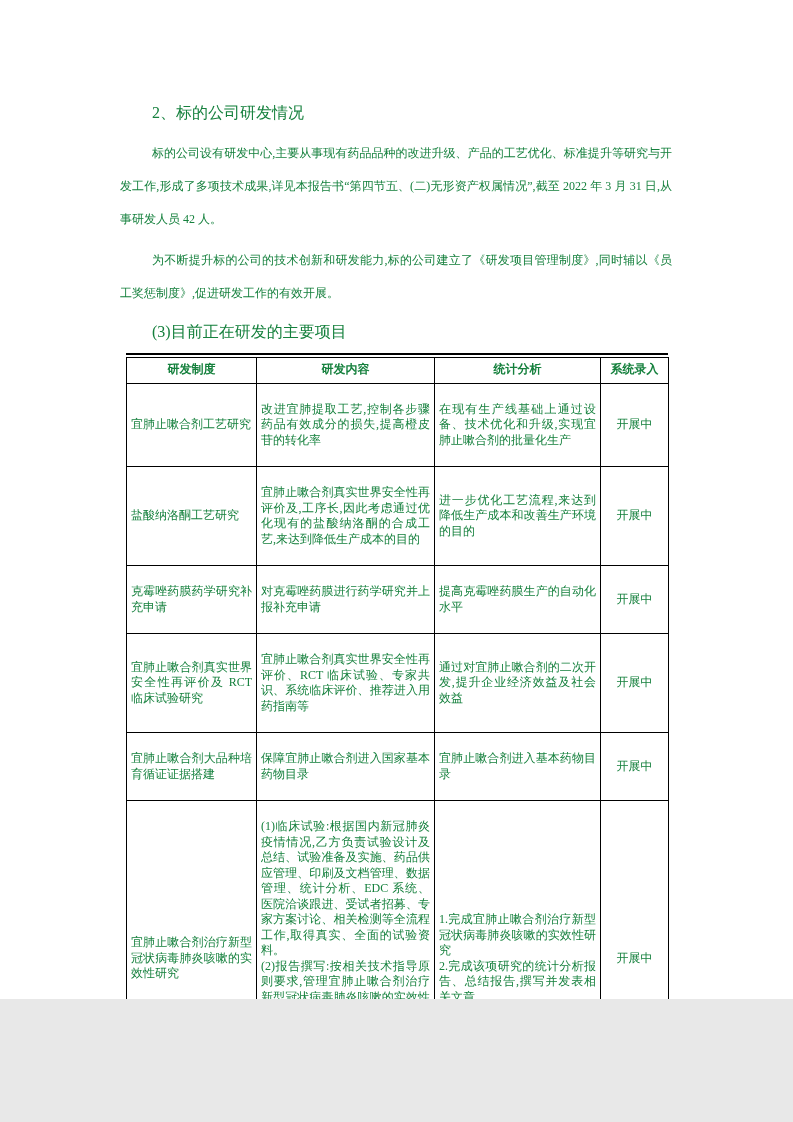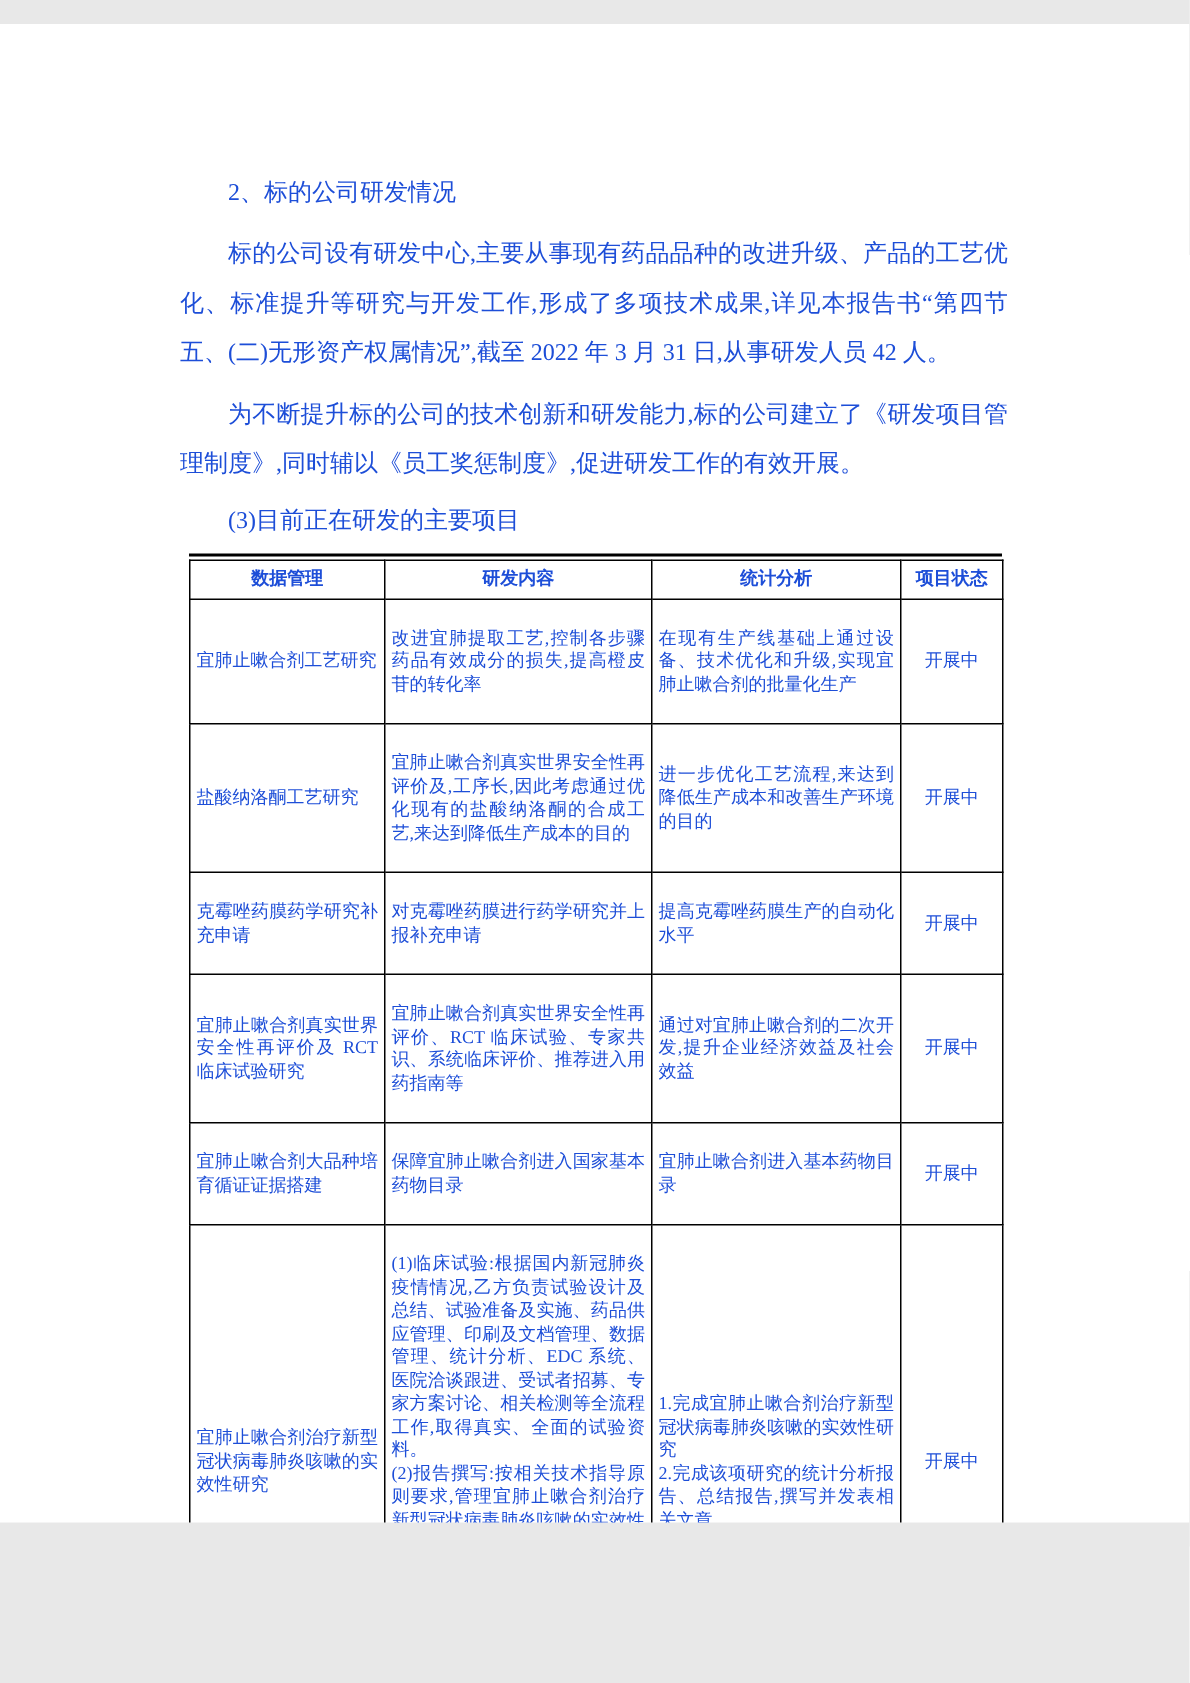--- a/index.html
+++ b/index.html
@@ -1,22 +1,22 @@
 <!DOCTYPE html>
 <html><head>
 <meta charset="utf-8">
 <style>
   html, body { margin: 0; padding: 0; background: #e8e8e8; }
   .page {
     position: relative;
     width: 793px;
     height: 999px;
-    margin: 16px auto;
+    margin: 0 auto;
     background: #ffffff;
-    color: #1d4ed8;
+    color: #15803d;
     font-family: "Liberation Serif", "DejaVu Serif", serif;
     overflow: hidden;
   }
   .content {
     position: absolute;
     left: 120px;
     top: 0;
     width: 552px;
   }
   .sec-heading {
@@ -24,21 +24,21 @@
     line-height: 33px;
     text-indent: 32px;
     font-weight: normal;
     margin: 0;
   }
   .h1 { margin-top: 96px; }
   .h2 { margin-top: 12px; }
   .h3 { margin-top: 8px; }
   .h4 { margin-top: 5px; }
   .para {
-    font-size: 16px;
+    font-size: 12px;
     line-height: 33px;
     text-align: justify;
     text-indent: 32px;
     margin: 8px 0 0 0;
   }
   .table-wrap {
     margin: 5px 4px 0 6px;
     width: 542px;
     border-top: 2px solid #000;
     border-bottom: 2px solid #000;
@@ -98,24 +98,24 @@
     <div class="table-wrap">
       <table class="rd">
         <colgroup>
           <col style="width:130px">
           <col style="width:178px">
           <col style="width:166px">
           <col style="width:68px">
         </colgroup>
         <thead>
           <tr>
-            <th>数据管理</th>
+            <th>研发制度</th>
             <th>研发内容</th>
             <th>统计分析</th>
-            <th>项目状态</th>
+            <th>系统录入</th>
           </tr>
         </thead>
         <tbody>
           <tr class="r1">
             <td class="c-name">宜肺止嗽合剂工艺研究</td>
             <td class="c-content">改进宜肺提取工艺,控制各步骤药品有效成分的损失,提高橙皮苷的转化率</td>
             <td class="c-goal">在现有生产线基础上通过设备、技术优化和升级,实现宜肺止嗽合剂的批量化生产</td>
             <td class="c-status">开展中</td>
           </tr>
           <tr class="r2">

